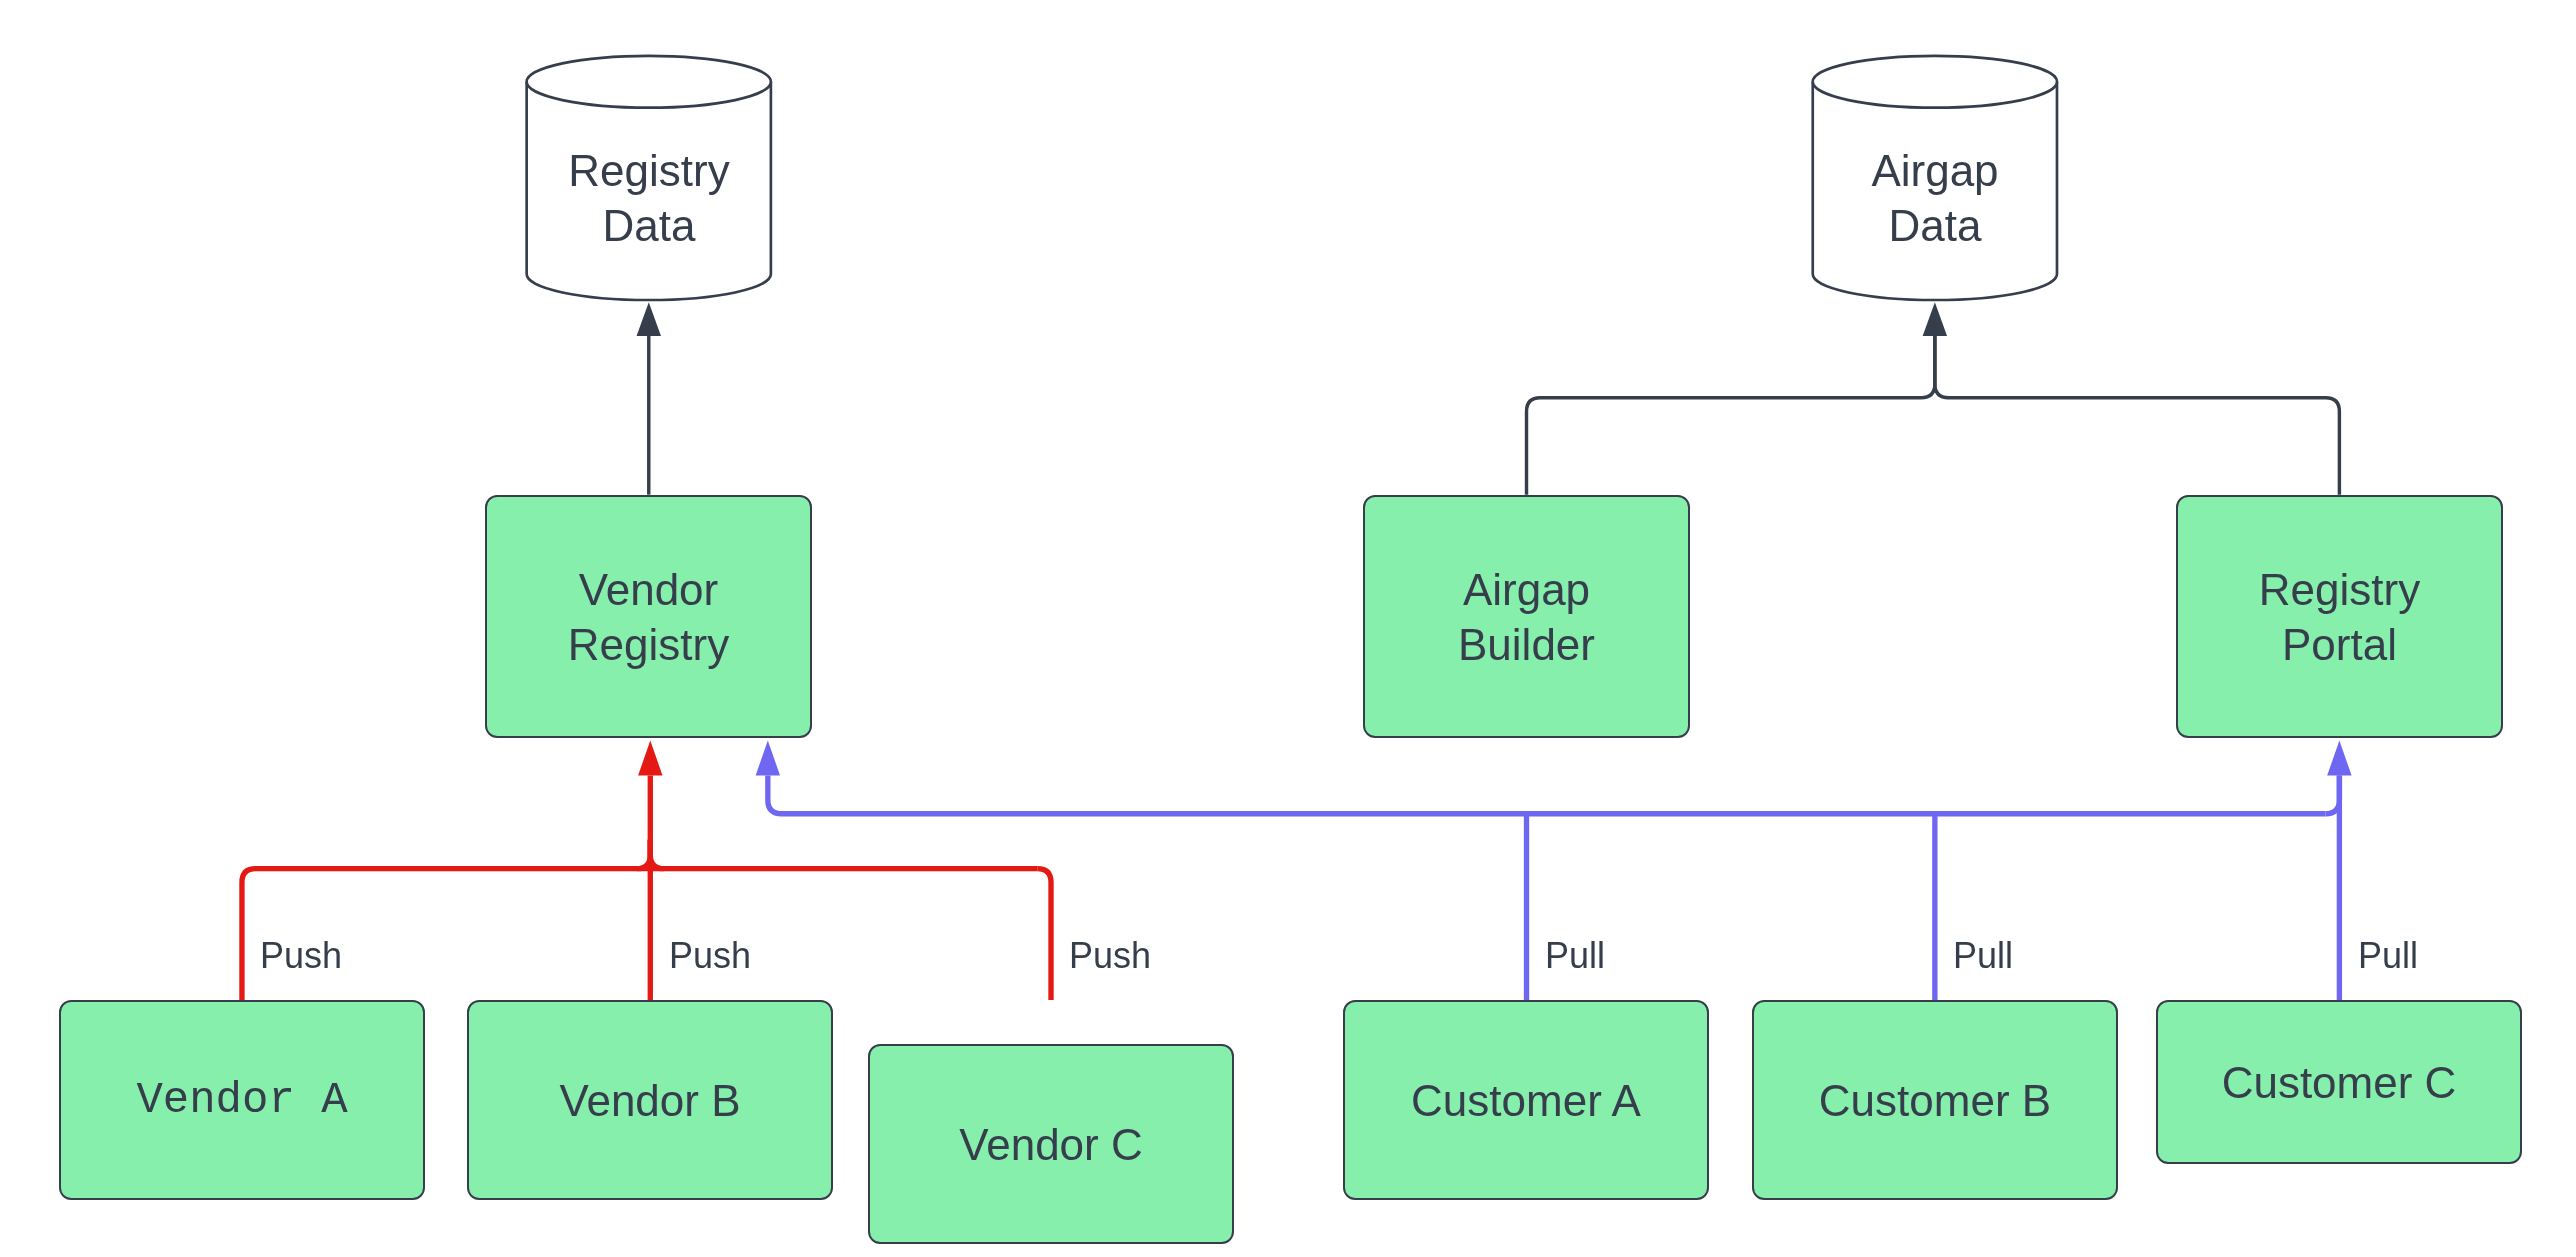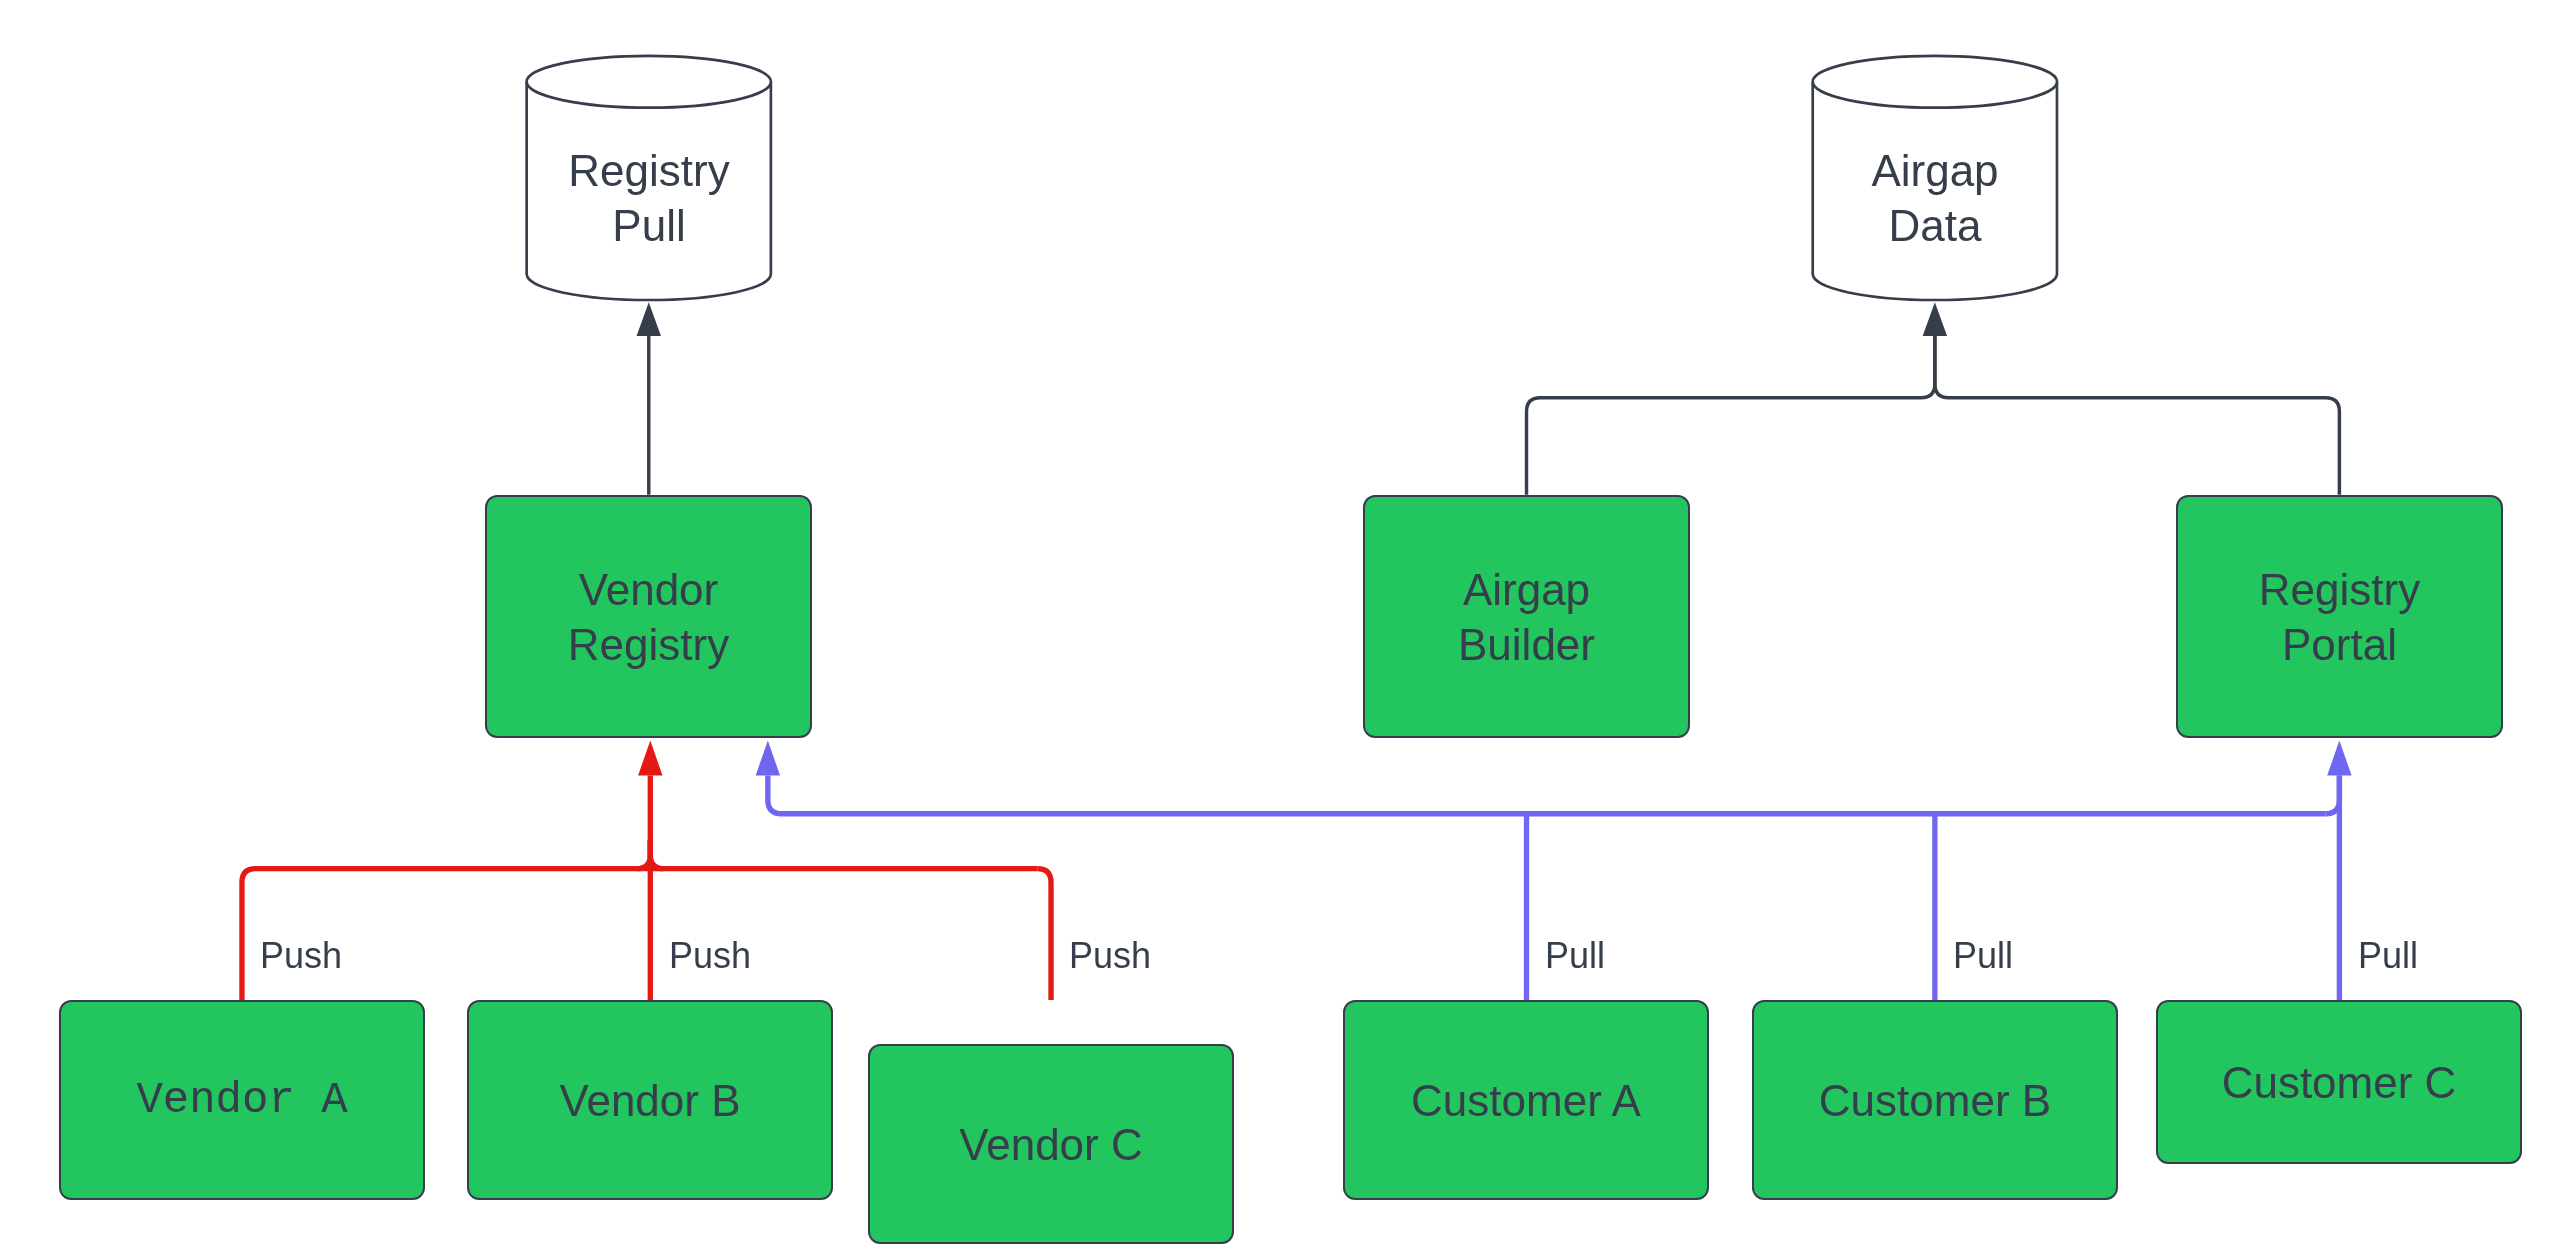--- a/index.html
+++ b/index.html
@@ -23,21 +23,21 @@
     align-items: center;
     justify-content: center;
     text-align: center;
     color: #363e4c;
     font-size: 44px;
     line-height: 1.25;
   }
   .node.box {
     border: 2.3px solid #363e4c;
     border-radius: 12.2px;
-    background: #22c55e;
+    background: #86efac;
   }
   .node .lbl { display: inline-block; }
   .node .lbl.wrap-mid { width: 229px; }
   .cyl-label { transform: translateY(20px); }
   .cyl-label .lbl { width: 198px; }
   .edge-label {
     position: absolute;
     color: #363e4c;
     font-size: 36px;
     line-height: 47px;
@@ -82,21 +82,21 @@
       <path d="M 3047 1066 Q 3065 1066 3065 1048 V 1016"></path>
       <path d="M 2000 1310 V 1066"></path>
       <path d="M 2535 1310 V 1066"></path>
       <path d="M 3065 1310 V 1016"></path>
     </g>
     <polygon points="1006,970 990,1016 1022,1016" fill="#6f67f2"></polygon>
     <polygon points="3065,970 3049,1016 3081,1016" fill="#6f67f2"></polygon>
   </svg>
 
   <div class="node cyl-label" style="left:527px; top:56px; width:244px; height:244px;">
-    <span class="lbl">Registry Pull</span>
+    <span class="lbl">Registry Data</span>
   </div>
   <div class="node cyl-label" style="left:1813px; top:56px; width:244px; height:244px;">
     <span class="lbl">Airgap Data</span>
   </div>
 
   <div class="node box" style="left:485px; top:495px; width:327px; height:243px;">
     <span class="lbl wrap-mid">Vendor Registry</span>
   </div>
   <div class="node box" style="left:1363px; top:495px; width:327px; height:243px;">
     <span class="lbl wrap-mid">Airgap Builder</span>

